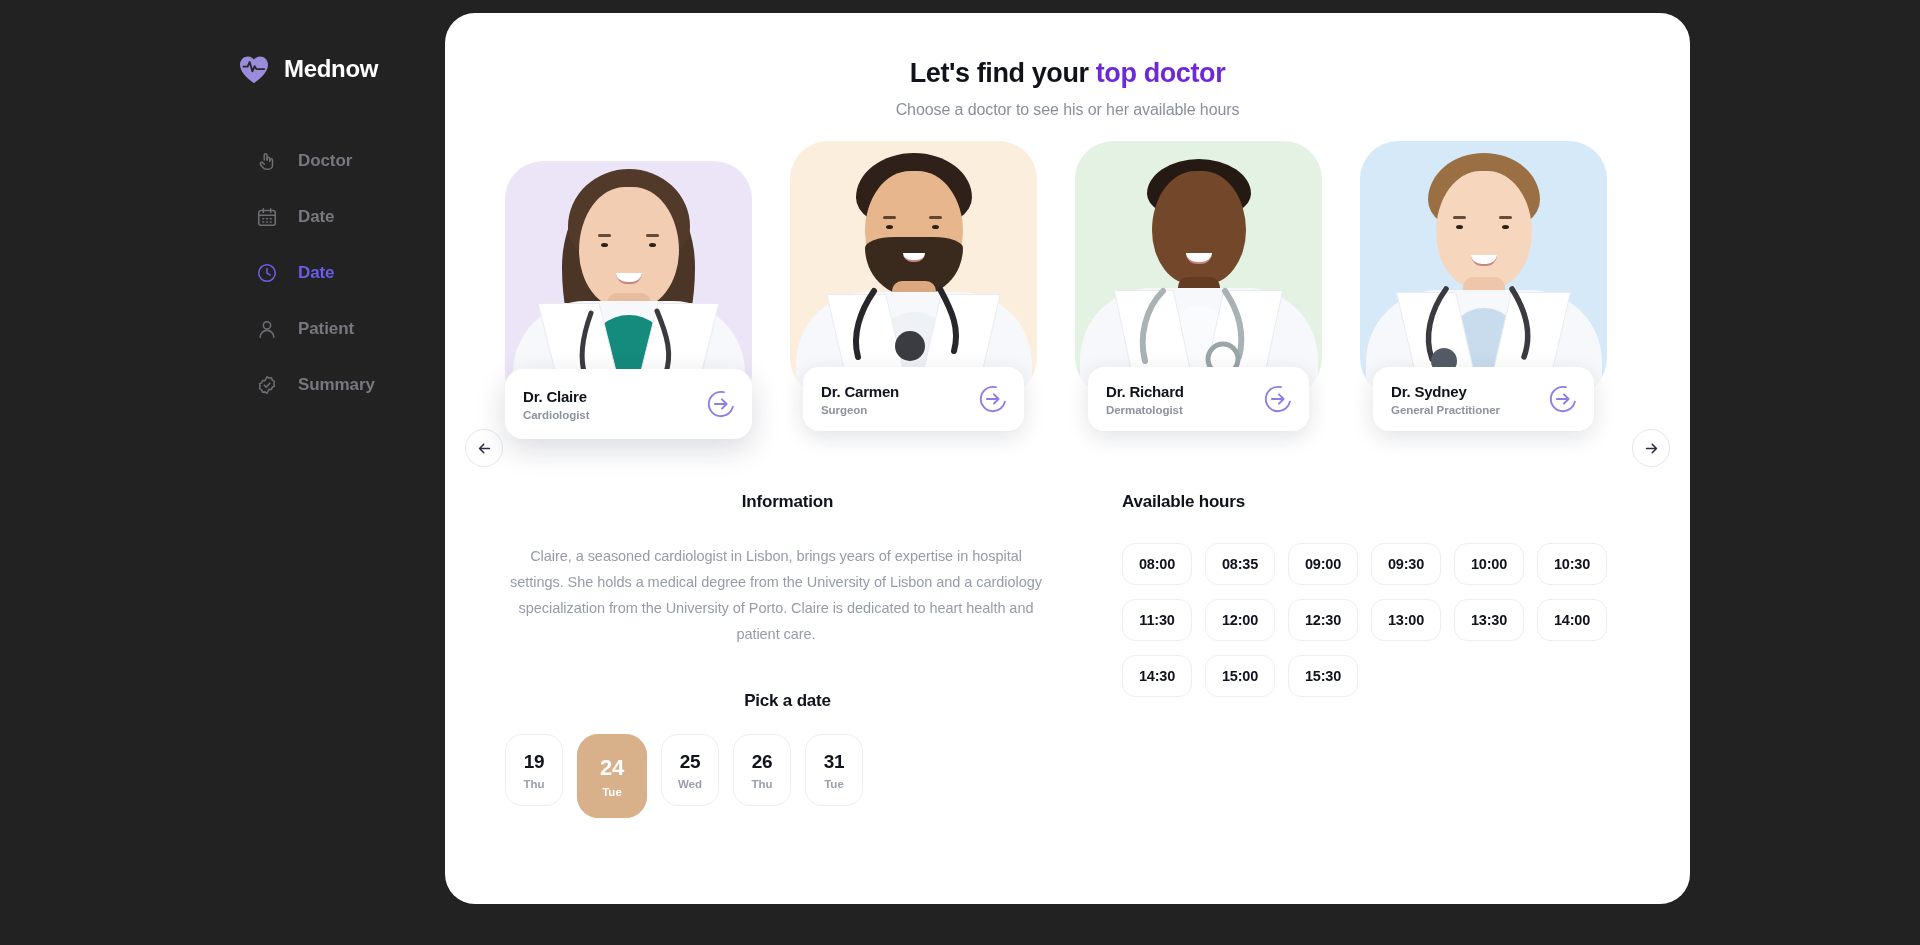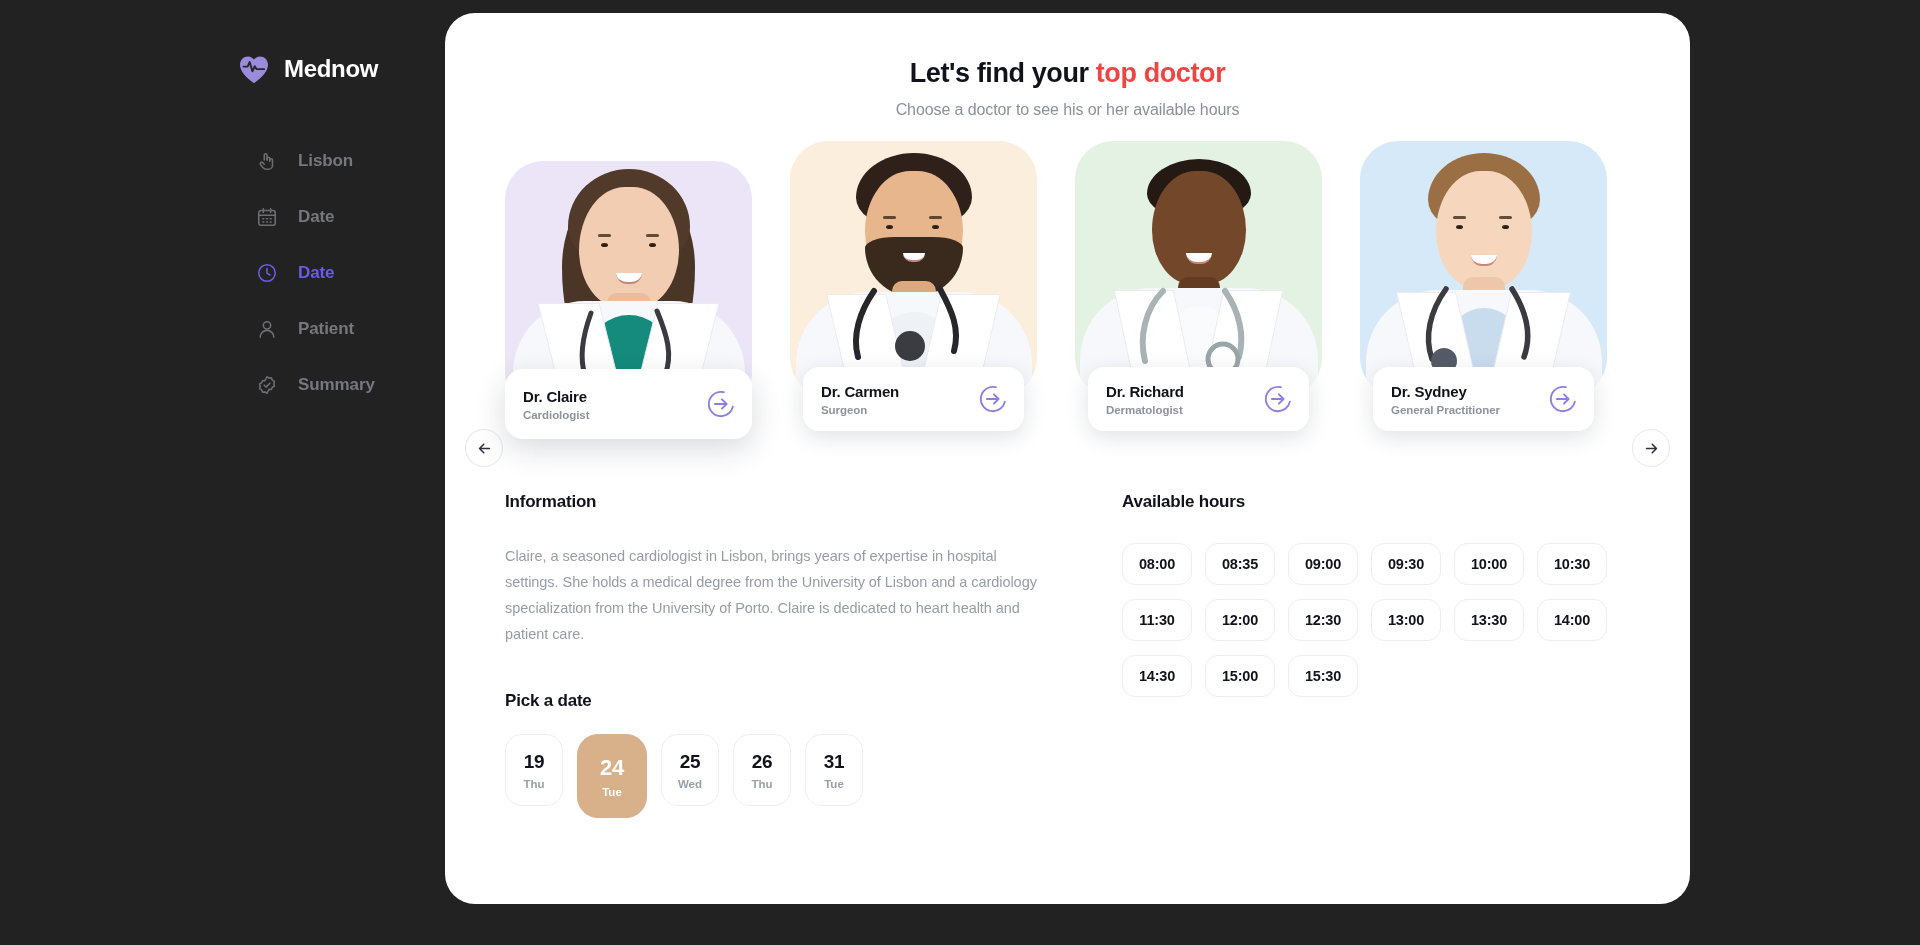--- a/index.html
+++ b/index.html
@@ -96,21 +96,21 @@
   .card-head {
     padding-top: 45px;
     text-align: center;
   }
   .title {
     font-size: 27px;
     font-weight: 700;
     color: #10121c;
     letter-spacing: -0.4px;
   }
-  .title .accent { color: #ef4444; }
+  .title .accent { color: #6d28d9; }
   .subtitle {
     margin-top: 12px;
     font-size: 16px;
     color: #8a909b;
     letter-spacing: -0.1px;
   }
 
   
   .carousel {
     position: relative;
@@ -291,21 +291,21 @@
     cursor: pointer;
   }
   .doc-go svg { width: 30px; height: 30px; display: block; }
 
   
   .columns {
     display: flex;
     padding: 0 60px;
     margin-top: 46px;
   }
-  .col-left { width: 565px; flex: 0 0 565px; }
+  .col-left { width: 565px; flex: 0 0 565px; text-align: center; }
   .col-right { flex: 1; padding-left: 52px; }
 
   .section-title {
     font-size: 17px;
     font-weight: 700;
     color: #10121c;
     letter-spacing: -0.2px;
   }
 
   .bio {
@@ -394,21 +394,21 @@
     </div>
 
     <nav class="nav">
 
       <div class="nav-item">
         <svg class="nav-icon" viewBox="0 0 24 24" fill="none" stroke="currentColor" stroke-width="1.7" stroke-linecap="round" stroke-linejoin="round">
           <path d="M9 11V5.5a1.5 1.5 0 1 1 3 0V11"></path>
           <path d="M12 11V9.5a1.5 1.5 0 0 1 3 0V12"></path>
           <path d="M15 12v-1a1.5 1.5 0 0 1 3 0v5.5a4.5 4.5 0 0 1-4.5 4.5h-2a5 5 0 0 1-4-2L5 16a1.6 1.6 0 0 1 2.5-2L9 15.5"></path>
         </svg>
-        <span class="nav-label">Lisbon</span>
+        <span class="nav-label">Doctor</span>
       </div>
 
       <div class="nav-item">
         <svg class="nav-icon" viewBox="0 0 24 24" fill="none" stroke="currentColor" stroke-width="1.7" stroke-linecap="round" stroke-linejoin="round">
           <rect x="3" y="5" width="18" height="16" rx="2.5"></rect>
           <path d="M3 10h18M8 3v4M16 3v4"></path>
           <path d="M7.5 14h1M11.5 14h1M15.5 14h1M7.5 17.5h1M11.5 17.5h1M15.5 17.5h1"></path>
         </svg>
         <span class="nav-label">Date</span>
       </div>

